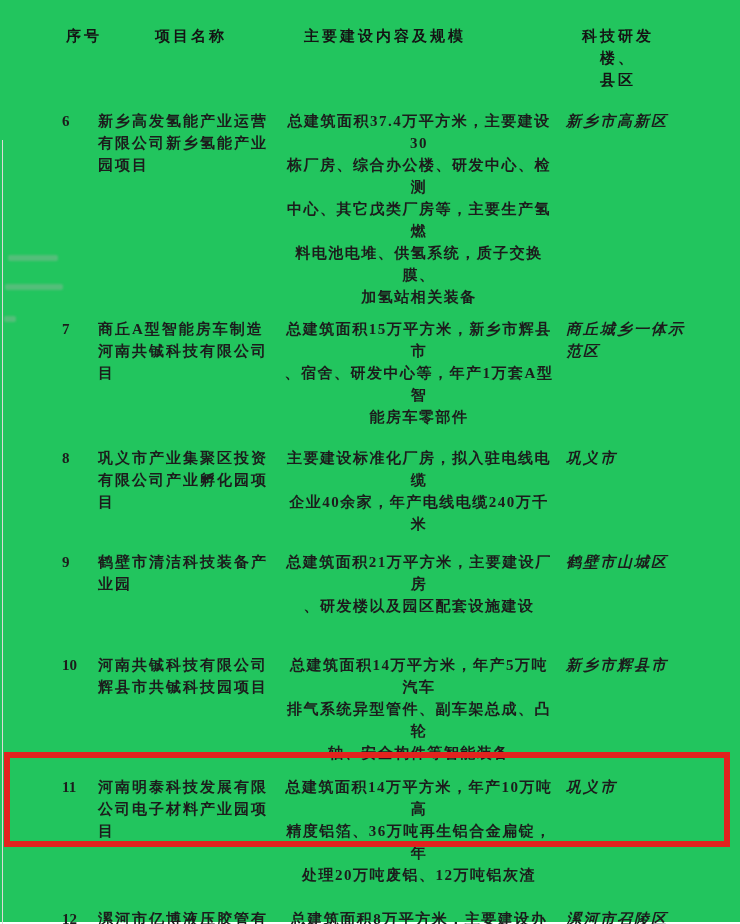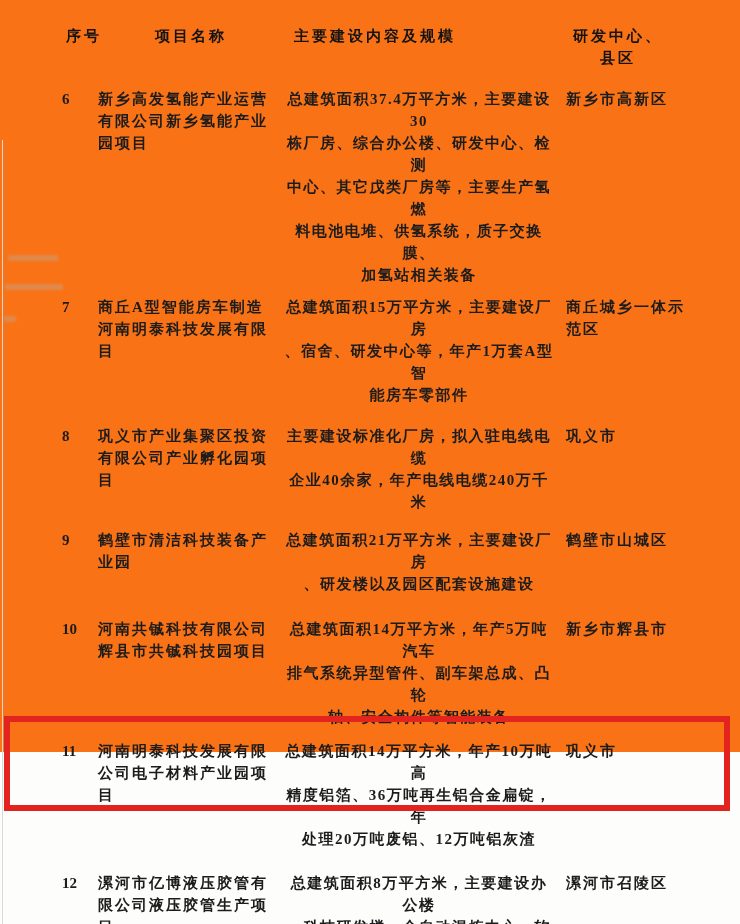--- a/index.html
+++ b/index.html
@@ -4,22 +4,22 @@
 <style>
   html, body {
     margin: 0; padding: 0;
     width: 740px; height: 924px;
     background: #fdfdfc;
     overflow: hidden;
     font-family: "Liberation Serif", serif;
   }
   .page {
     position: relative;
-    width: 740px; height: 752px;
-    background: #f97316;
+    width: 740px; height: 922px;
+    background: #22c55e;
     color: #1a1a1a;
   }
   
   .scan-edge {
     position: absolute;
     left: 2px; top: 140px;
     width: 1px; height: 784px;
     background: #dcdad6;
   }
   .smudge {
@@ -48,45 +48,45 @@
     margin-top: 25px;
     font-family: "Liberation Sans", sans-serif;
     font-weight: 700;
     font-size: 15px;
     line-height: 22px;
     letter-spacing: 3px;
     color: #141414;
   }
   .thead .h-no     { padding-left: 8px; white-space: nowrap; }
   .thead .h-name   { text-align: center; }
-  .thead .h-content{ text-align: center; padding-right: 100px; }
+  .thead .h-content{ text-align: right; padding-right: 100px; }
   .thead .h-region { text-align: center; padding-right: 36px; white-space: pre-line; }
 
   
   .trow {
     font-weight: 600;
     font-size: 15px;
     line-height: 22px;
     color: #1c1c1c;
   }
   .cell-no {
     padding-left: 4px;
     font-family: "Liberation Serif", serif;
     letter-spacing: 0;
   }
   .cell-name   { padding-right: 14px; letter-spacing: 2px; white-space: pre-line; }
   .cell-content{ padding-right: 12px; letter-spacing: 1.5px; white-space: pre-line; text-align: center; }
-  .cell-region { padding-right: 16px; letter-spacing: 2px; white-space: pre-line; }
+  .cell-region { padding-right: 16px; letter-spacing: 2px; white-space: pre-line; font-style: italic; }
 
   .row-wrap { position: relative; }
   .row-wrap.mt-r6  { margin-top: 19px; }
   .row-wrap.mt-r7  { margin-top: 10px; }
   .row-wrap.mt-r8  { margin-top: 19px; }
   .row-wrap.mt-r9  { margin-top: 16px; }
-  .row-wrap.mt-r10 { margin-top: 23px; }
+  .row-wrap.mt-r10 { margin-top: 37px; }
   .row-wrap.mt-r11 { margin-top: 12px; }
   .row-wrap.mt-r12 { margin-top: 22px; }
 
   .highlight-box {
     position: absolute;
     left: -54px;
     top: -24px;
     width: 726px;
     height: 95px;
     box-sizing: border-box;
@@ -103,21 +103,21 @@
   <div class="smudge s1"></div>
   <div class="smudge s2"></div>
   <div class="smudge s3"></div>
 
   <div class="doc">
 
     <div class="grid-row thead">
       <div class="h-no">序号</div>
       <div class="h-name">项目名称</div>
       <div class="h-content">主要建设内容及规模</div>
-      <div class="h-region">研发中心、
+      <div class="h-region">科技研发楼、
 县区</div>
     </div>
 
     <div id="rows-container">
   <div class="row-wrap mt-r6">
     <div class="grid-row trow">
       <div class="cell-no">6</div>
       <div class="cell-name">新乡高发氢能产业运营
 有限公司新乡氢能产业
 园项目</div>
@@ -127,23 +127,23 @@
 料电池电堆、供氢系统，质子交换膜、
 加氢站相关装备</div>
       <div class="cell-region">新乡市高新区</div>
     </div>
   </div>
 
   <div class="row-wrap mt-r7">
     <div class="grid-row trow">
       <div class="cell-no">7</div>
       <div class="cell-name">商丘A型智能房车制造
-河南明泰科技发展有限
-目</div>
-      <div class="cell-content">总建筑面积15万平方米，主要建设厂房
+河南共铖科技有限公司
+目</div>
+      <div class="cell-content">总建筑面积15万平方米，新乡市辉县市
 、宿舍、研发中心等，年产1万套A型智
 能房车零部件</div>
       <div class="cell-region">商丘城乡一体示
 范区</div>
     </div>
   </div>
 
   <div class="row-wrap mt-r8">
     <div class="grid-row trow">
       <div class="cell-no">8</div>

